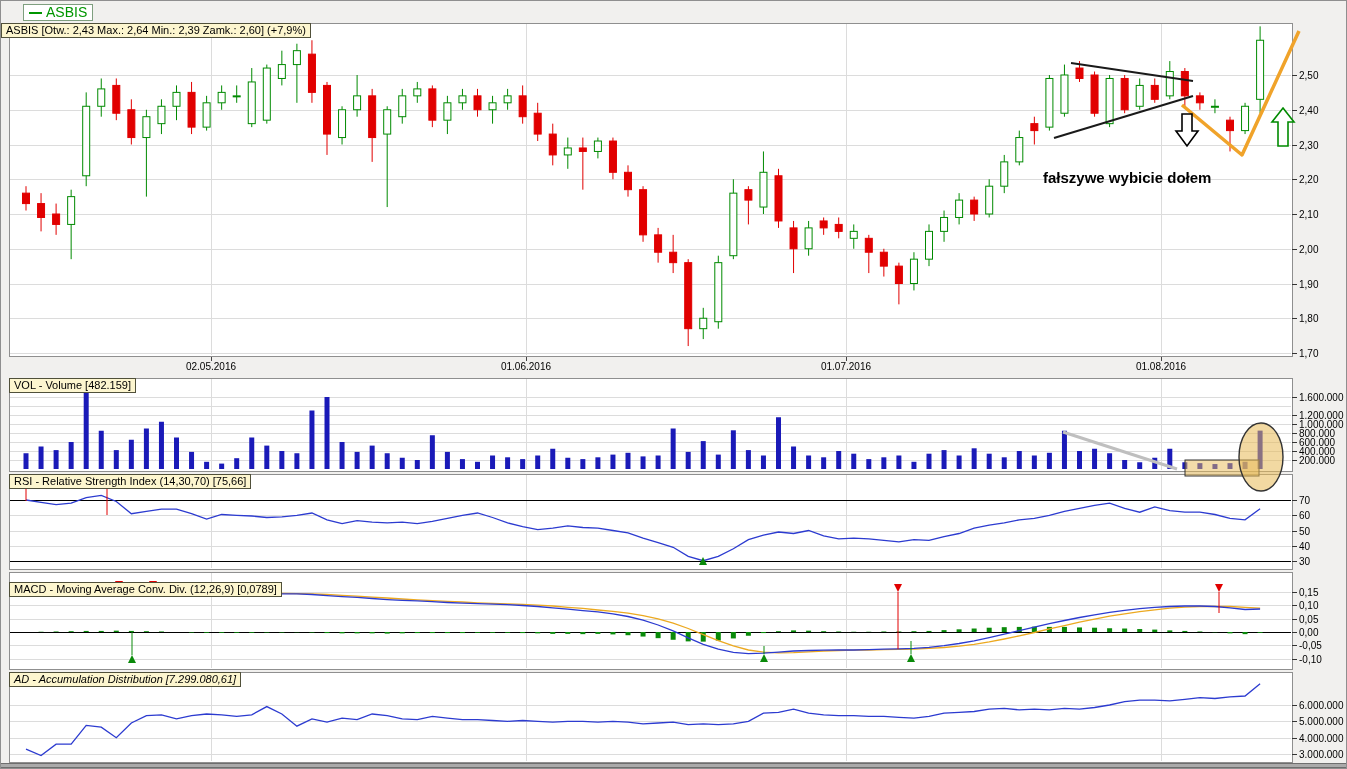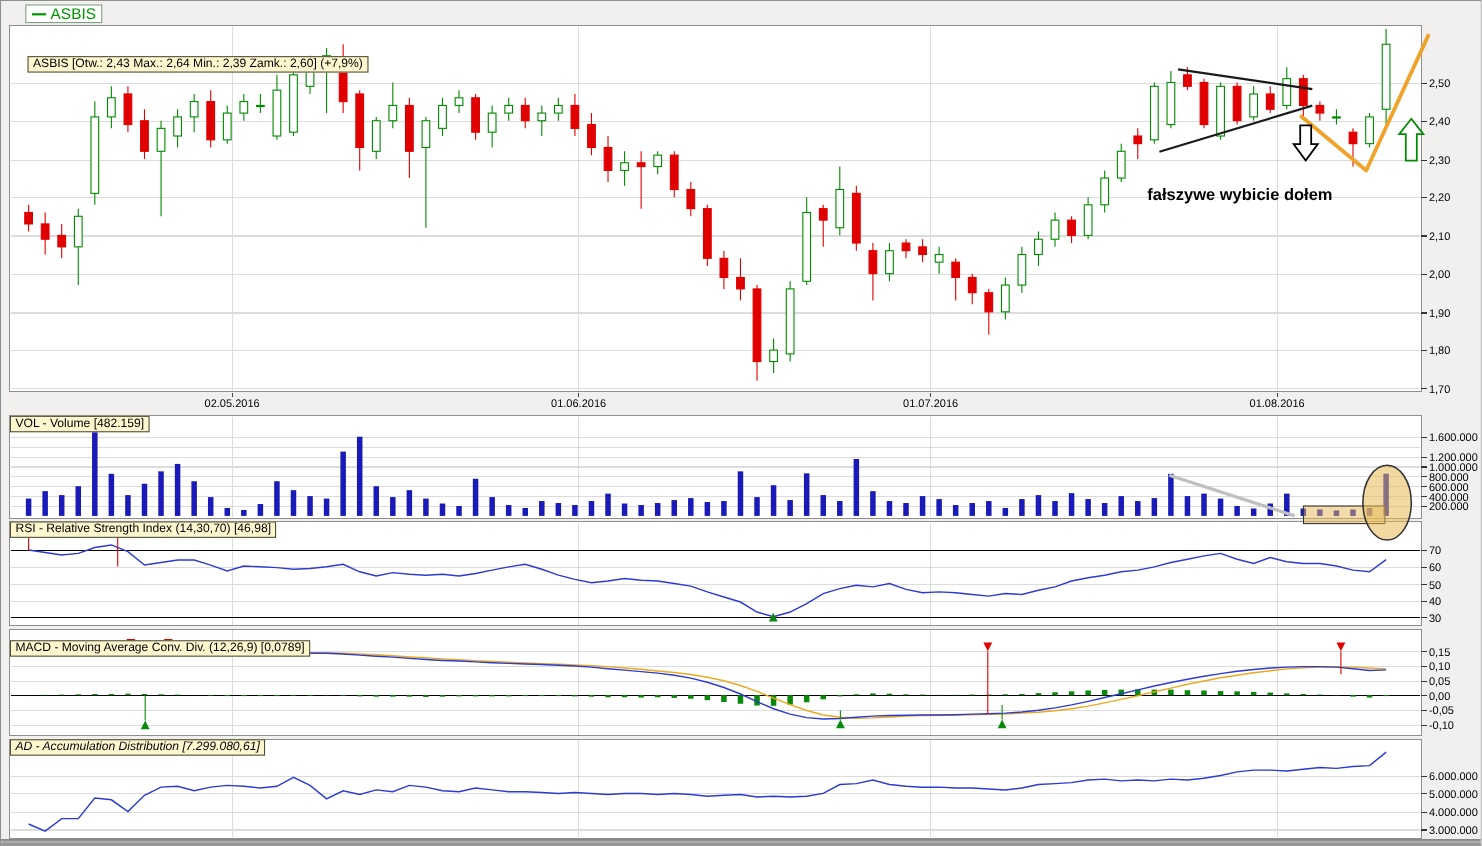--- a/index.html
+++ b/index.html
@@ -13,21 +13,21 @@
     position:absolute; left:22px; top:3px; height:15px;
     background:#ffffff; border:1px solid #7f9f7f; display:flex; align-items:center;
     padding:0 5px; gap:4px; z-index:5;
   }
   .legend-dash{width:13px;height:2px;background:#009600;}
   .legend-text{color:#009600;font-size:14px;line-height:13px;}
   .hdr{
     position:absolute; background:#fdf6cf; border:1px solid #50503a;
     font-size:11px; line-height:13px; color:#000; padding:0 4px; white-space:nowrap; z-index:5;
   }
-  .hdr-price{left:24px;top:22px;margin-top:28px;}
+  .hdr-price{left:0;top:22px;}
   .hdr-vol{left:8px;top:377px;}
   .hdr-rsi{left:8px;top:473px;}
   .hdr-macd{left:8px;top:571px;margin-top:10px;}
   .hdr-ad{left:8px;top:671px;font-style:italic;}
   .note{
     position:absolute; left:1042px; top:168px; width:210px;
     font-size:15px; font-weight:bold; color:#000000; z-index:4; letter-spacing:0px;
   }
   .bottom-bar{
     position:absolute; left:0; top:762px; width:1347px; height:5px;
@@ -571,19 +571,19 @@
       </g>
     </svg>
 
   <div class="legend-box">
     <span class="legend-dash"></span>
     <span class="legend-text">ASBIS</span>
   </div>
 
   <div class="hdr hdr-price">ASBIS [Otw.: 2,43  Max.: 2,64  Min.: 2,39  Zamk.: 2,60] (+7,9%)</div>
   <div class="hdr hdr-vol">VOL - Volume [482.159]</div>
-  <div class="hdr hdr-rsi">RSI - Relative Strength Index (14,30,70) [46,98]</div>
+  <div class="hdr hdr-rsi">RSI - Relative Strength Index (14,30,70) [75,66]</div>
   <div class="hdr hdr-macd">MACD - Moving Average Conv. Div. (12,26,9) [0,0789]</div>
   <div class="hdr hdr-ad">AD - Accumulation Distribution [7.299.080,61]</div>
 
   <div class="note">fałszywe wybicie dołem</div>
   <div class="bottom-bar"></div>
 </div>
 
 </body></html>

